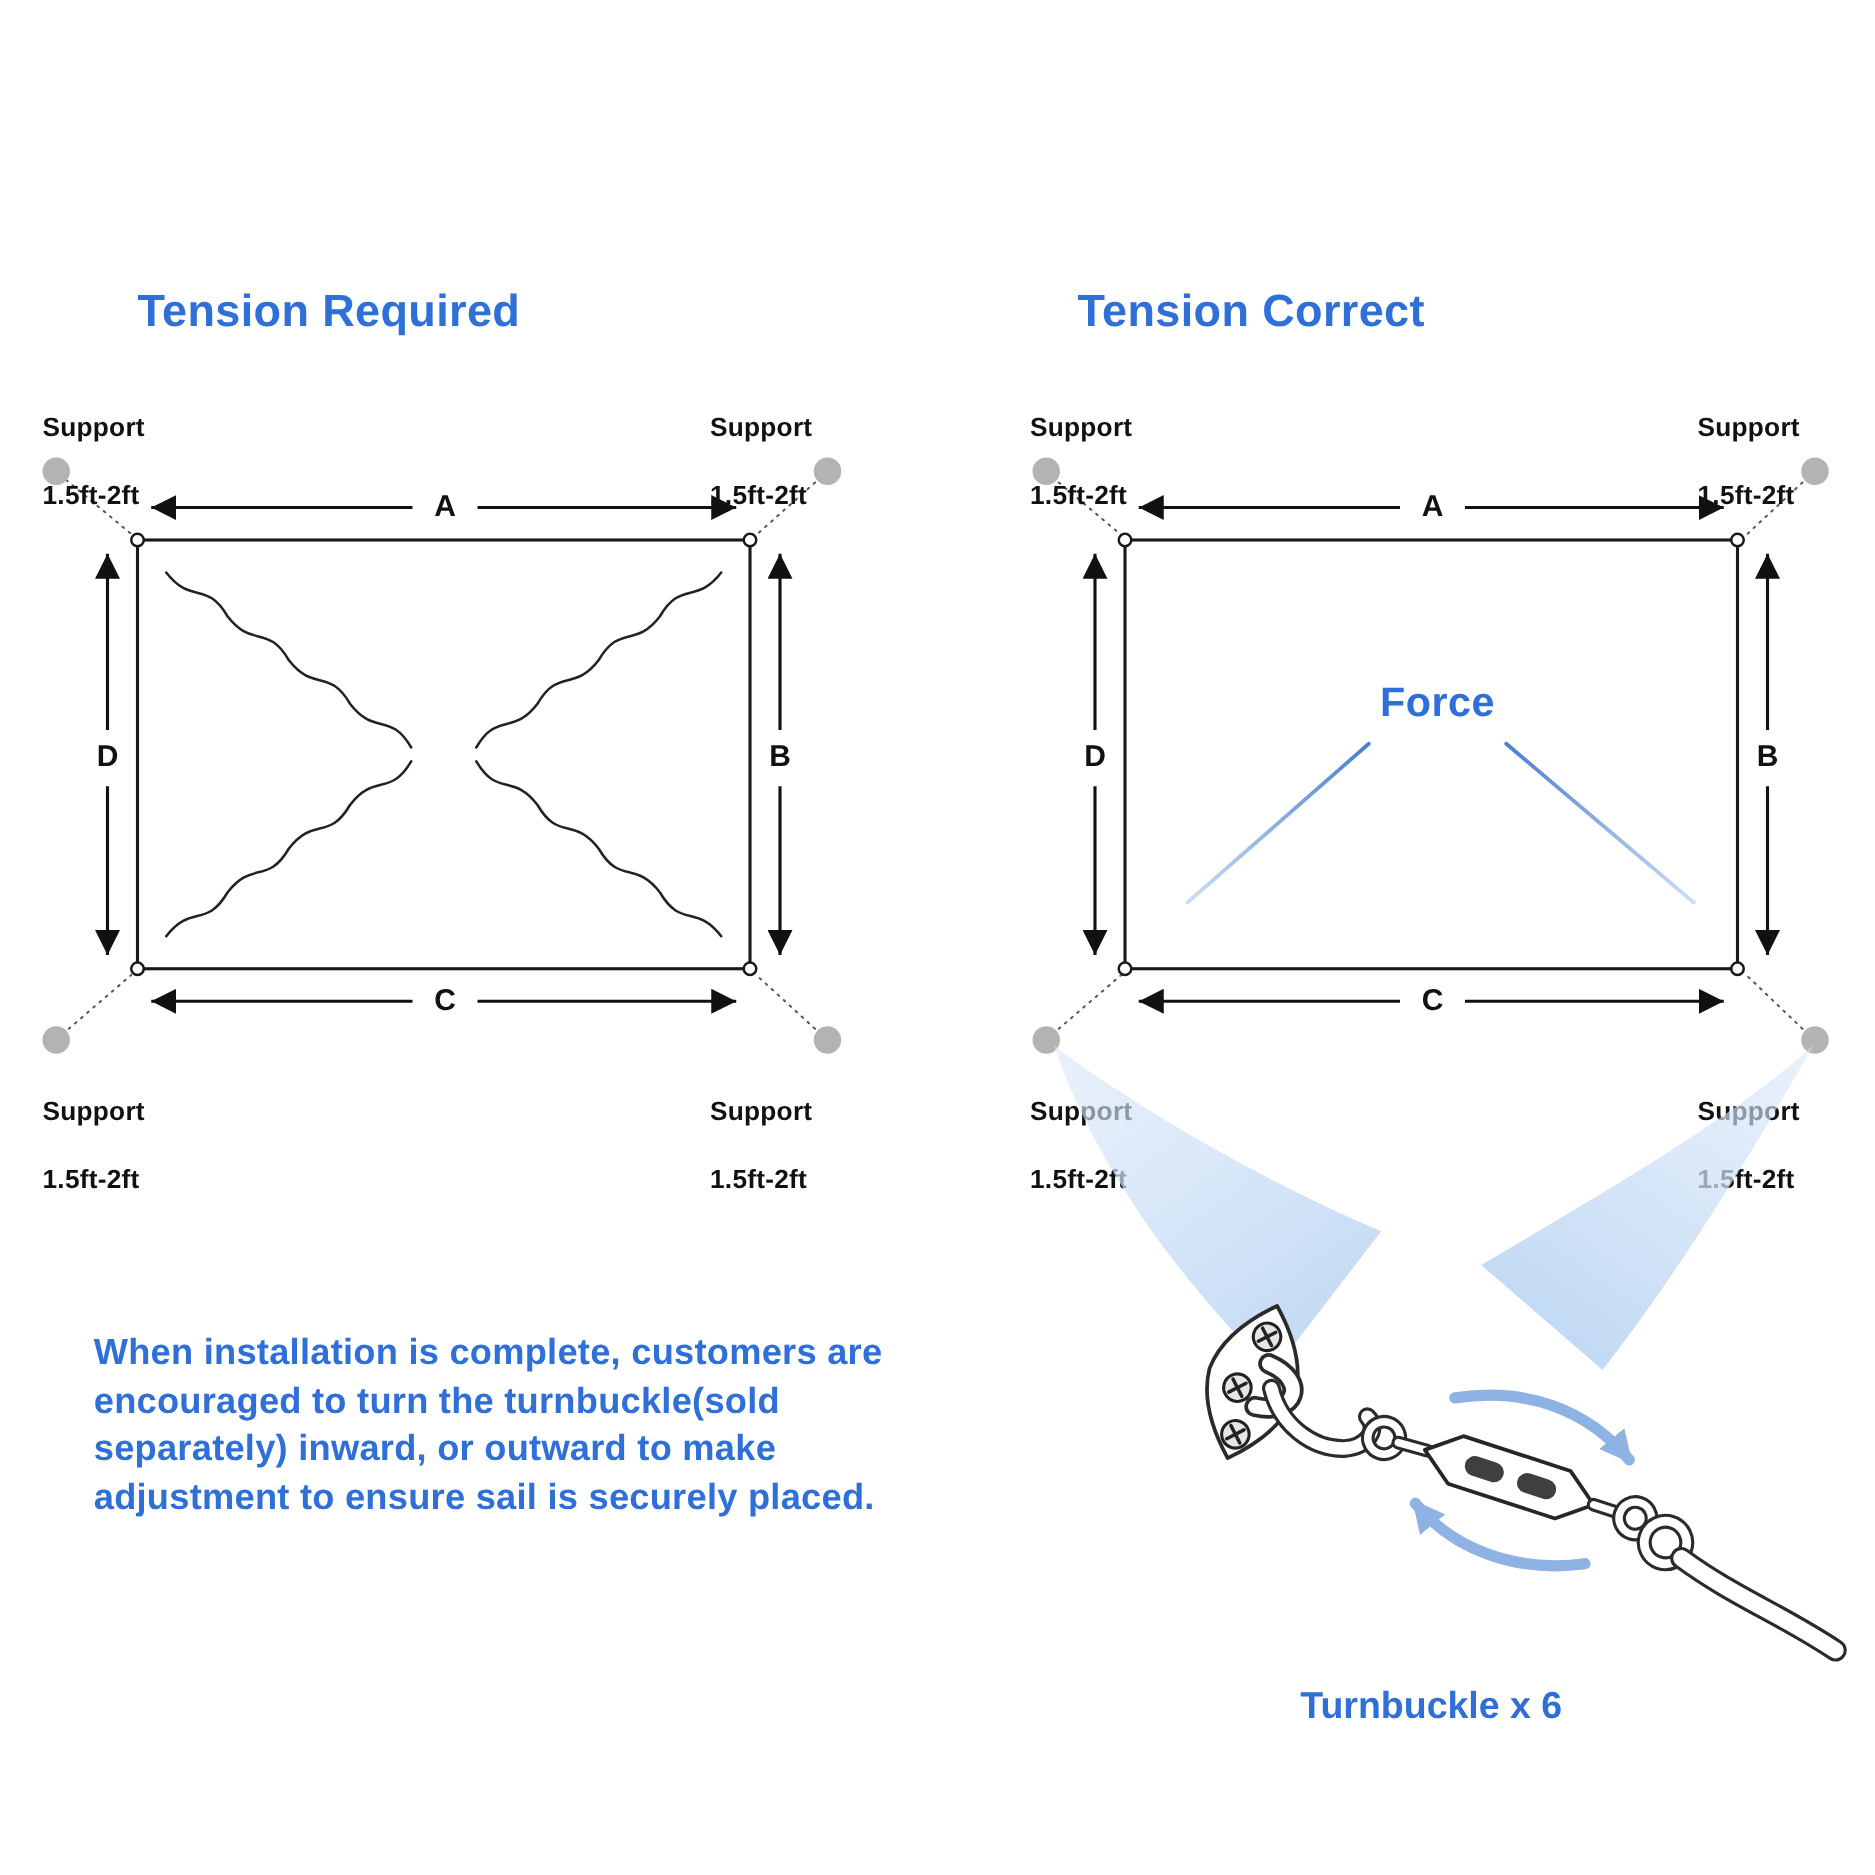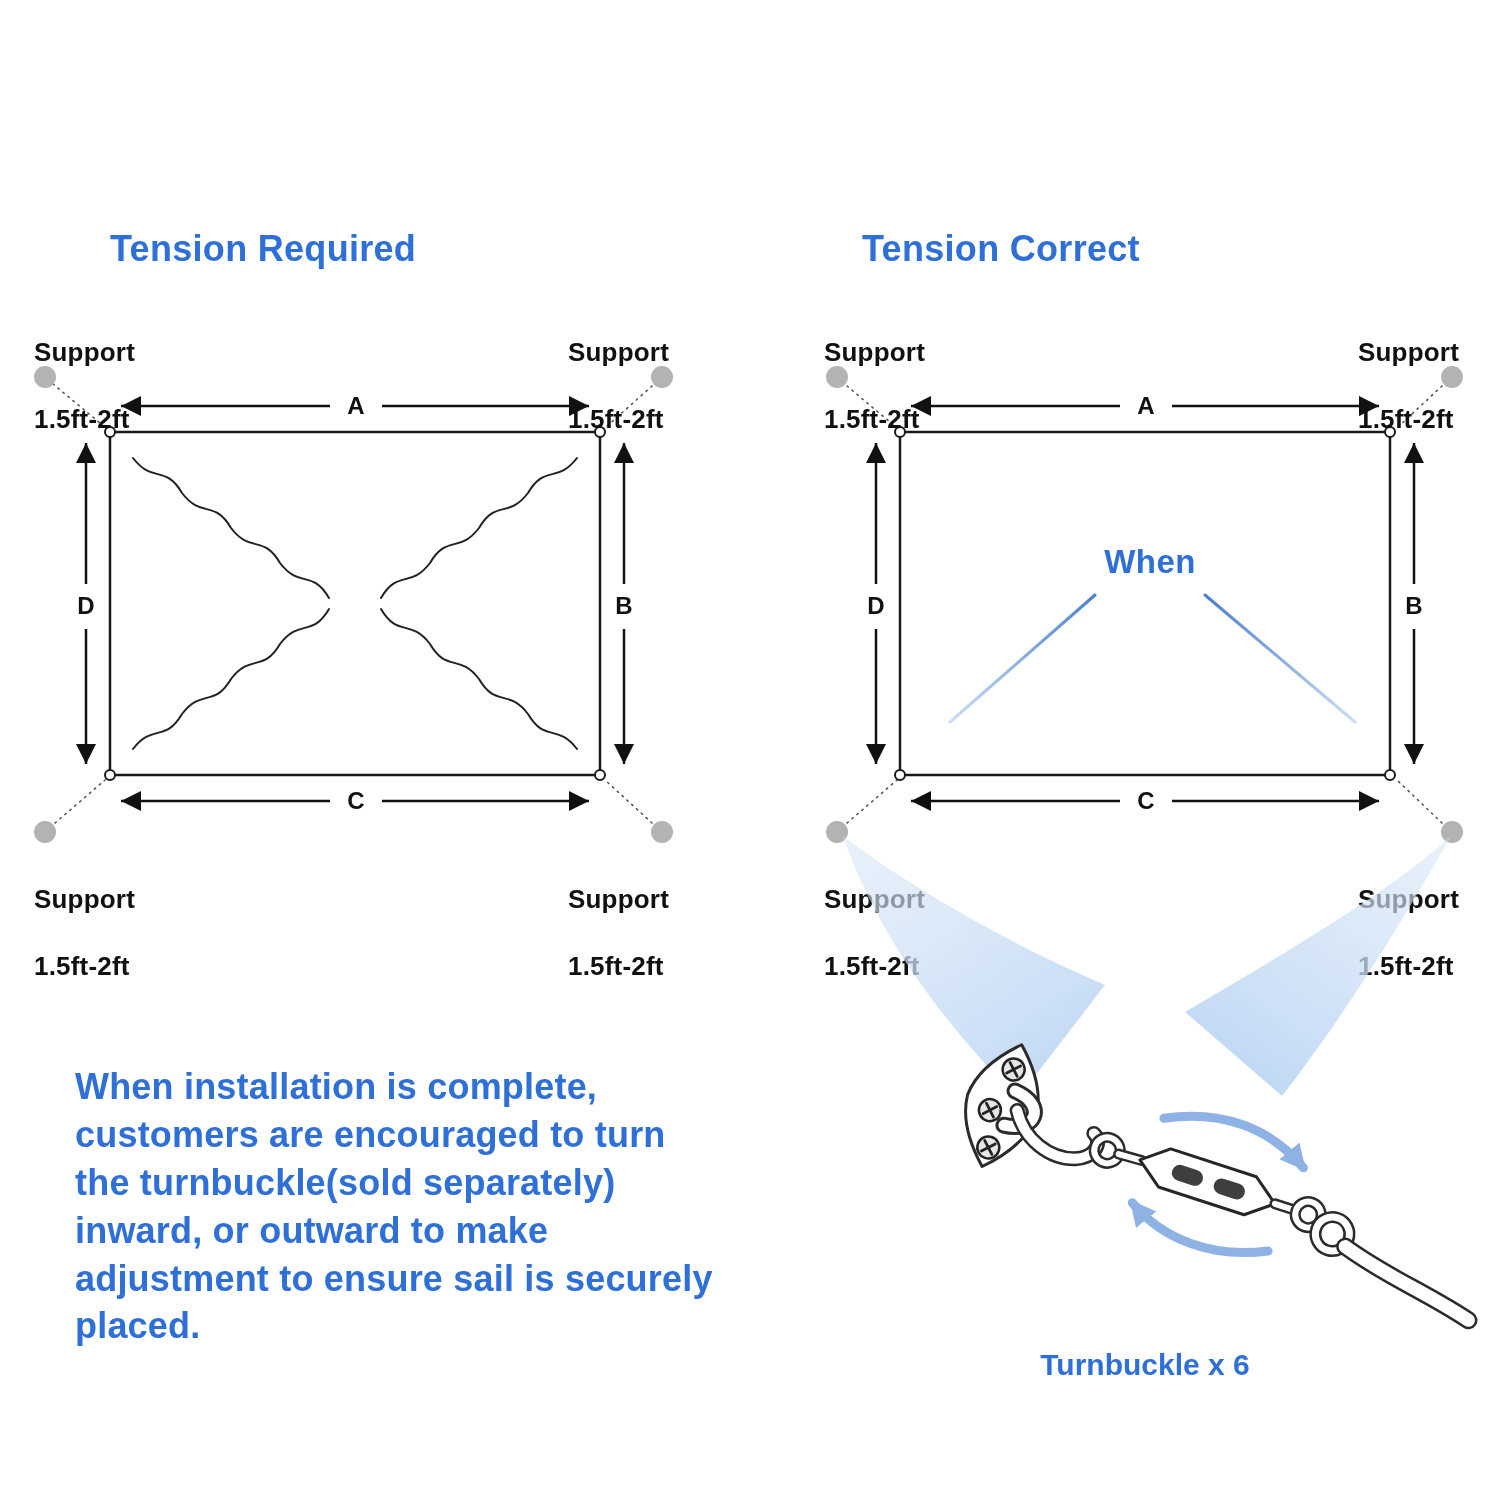--- a/index.html
+++ b/index.html
@@ -3,24 +3,24 @@
 <meta charset="utf-8">
 <style>
   html,body{margin:0;padding:0;background:#ffffff;}
   .canvas{
     position:relative;width:1500px;height:1500px;background:#ffffff;
     font-family:"Liberation Sans",sans-serif;overflow:hidden;
   }
   .layer{position:absolute;left:0;top:0;width:1500px;height:1500px;}
   .txt{position:absolute;color:#111111;font-weight:700;white-space:pre-line;}
   .title{width:490px;font-size:36px;color:#2E6FD8;letter-spacing:.3px;}
-  .support{font-size:26px;line-height:1.28;letter-spacing:.2px;}
+  .support{font-size:21px;line-height:1.28;letter-spacing:.2px;}
   .dim{font-size:24px;transform:translate(-50%,-50%);}
   .force{font-size:33px;color:#2E6FD8;transform:translate(-50%,-50%);letter-spacing:.4px;}
-  .note{width:652px;font-size:36px;line-height:1.33;color:#2E6FD8;letter-spacing:.2px;}
+  .note{width:652px;font-size:29px;line-height:1.33;color:#2E6FD8;letter-spacing:.2px;}
   .caption{width:490px;text-align:center;font-size:30px;line-height:1.35;color:#2E6FD8;}
 </style>
 </head>
 <body>
 
 <div class="canvas">
 
   <svg class="layer" viewBox="0 0 1500 1500" aria-hidden="true">
     <defs>
       <marker id="ah" markerWidth="8" markerHeight="8" refX="8" refY="4" orient="auto">
@@ -157,21 +157,21 @@
   <div class="txt dim" style="left:356px;top:406px;">A</div>
   <div class="txt dim" style="left:624px;top:606px;">B</div>
   <div class="txt dim" style="left:356px;top:801px;">C</div>
   <div class="txt dim" style="left:86px;top:606px;">D</div>
 
   <div class="txt dim" style="left:1146px;top:406px;">A</div>
   <div class="txt dim" style="left:1414px;top:606px;">B</div>
   <div class="txt dim" style="left:1146px;top:801px;">C</div>
   <div class="txt dim" style="left:876px;top:606px;">D</div>
 
-  <div class="txt force" style="left:1150px;top:562px;">When</div>
+  <div class="txt force" style="left:1150px;top:562px;">Force</div>
 
   <div class="txt note" style="left:75px;top:1063px;">When installation is complete, customers are encouraged to turn the turnbuckle(sold separately) inward, or outward to make adjustment to ensure sail is securely placed.</div>
 
   <div class="txt caption" style="left:900px;top:1304px;">
     <div>Turnbuckle x 6</div>
   </div>
 
   <svg class="layer" viewBox="0 0 1500 1500" aria-hidden="true">
     <defs>
       <linearGradient id="wgl" gradientUnits="userSpaceOnUse" x1="843" y1="836" x2="1030" y2="1100">

